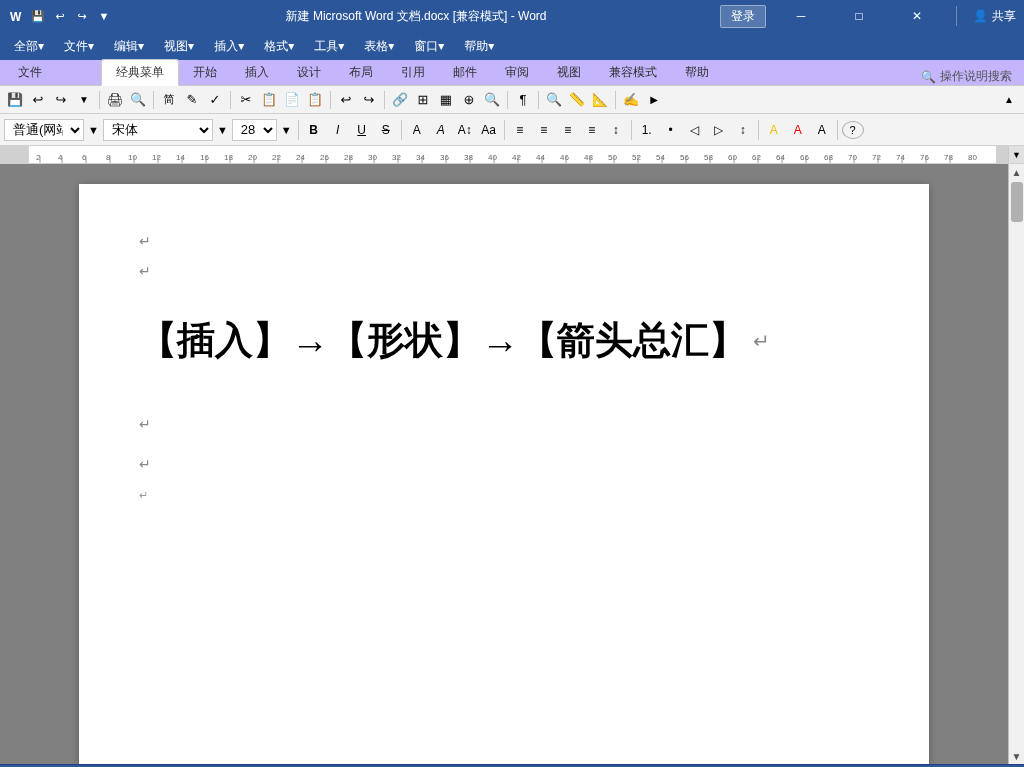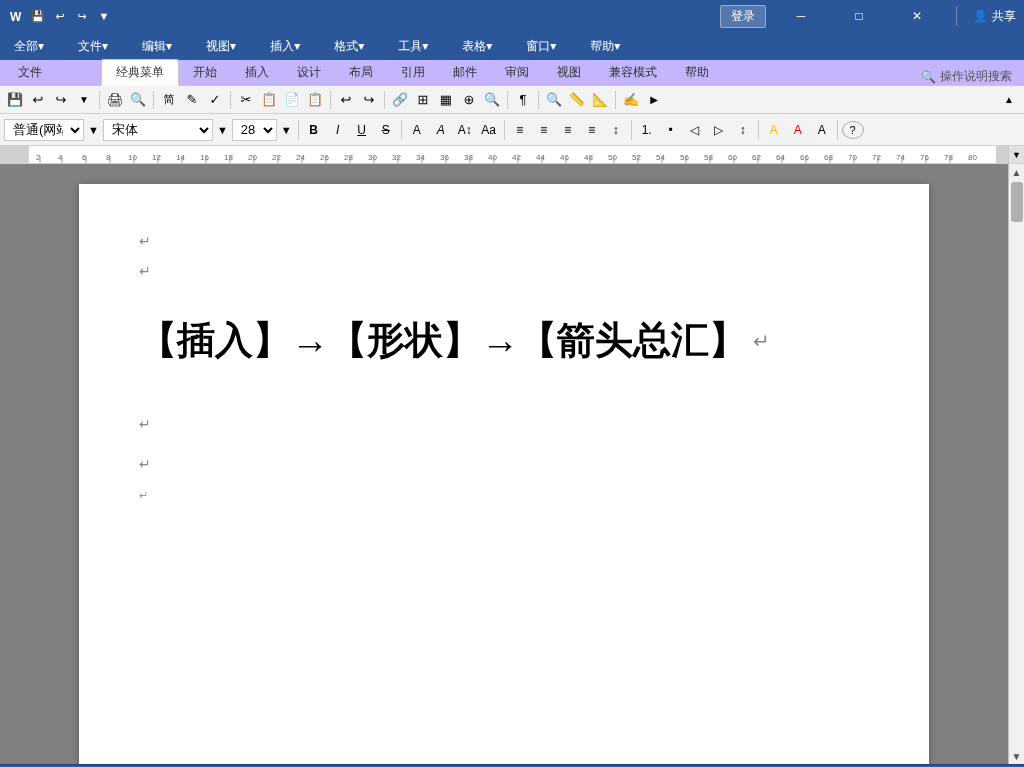--- a/index.html
+++ b/index.html
@@ -23,21 +23,21 @@
     .login-btn { background: rgba(255,255,255,0.2); border: 1px solid rgba(255,255,255,0.4); padding: 2px 10px; font-size: 12px; color: white; border-radius: 2px; cursor: pointer; }
     .share-btn { display: flex; align-items: center; gap: 4px; font-size: 12px; color: white; cursor: pointer; }
 
     
     #classic-menu {
       height: 28px;
       background: #2b579a;
       display: flex;
       align-items: center;
       padding: 0 4px;
-      gap: 14px;
+      gap: 0;
     }
     .classic-menu-item {
       padding: 3px 10px;
       font-size: 12px;
       color: white;
       cursor: pointer;
       border-radius: 2px;
     }
 
     
@@ -161,20 +161,21 @@
       <svg width="16" height="16" viewBox="0 0 16 16">
         <rect width="16" height="16" fill="#2b579a"></rect>
         <text x="2" y="13" font-size="12" fill="white" font-weight="bold">W</text>
       </svg>
     </div>
     <div class="title-icon">💾</div>
     <div class="title-icon">↩</div>
     <div class="title-icon">↪</div>
     <div class="title-icon">▼</div>
   </div>
+  <div id="title-bar-center">新建 Microsoft Word 文档.docx [兼容模式] - Word</div>
   <div id="title-bar-right">
     <button class="login-btn">登录</button>
     <div class="title-btn">─</div>
     <div class="title-btn">□</div>
     <div class="title-btn close">✕</div>
     <div style="width:1px;height:20px;background:rgba(255,255,255,0.3);margin:0 4px;"></div>
     <div class="share-btn">
       <span>👤</span>
       <span>共享</span>
     </div>

